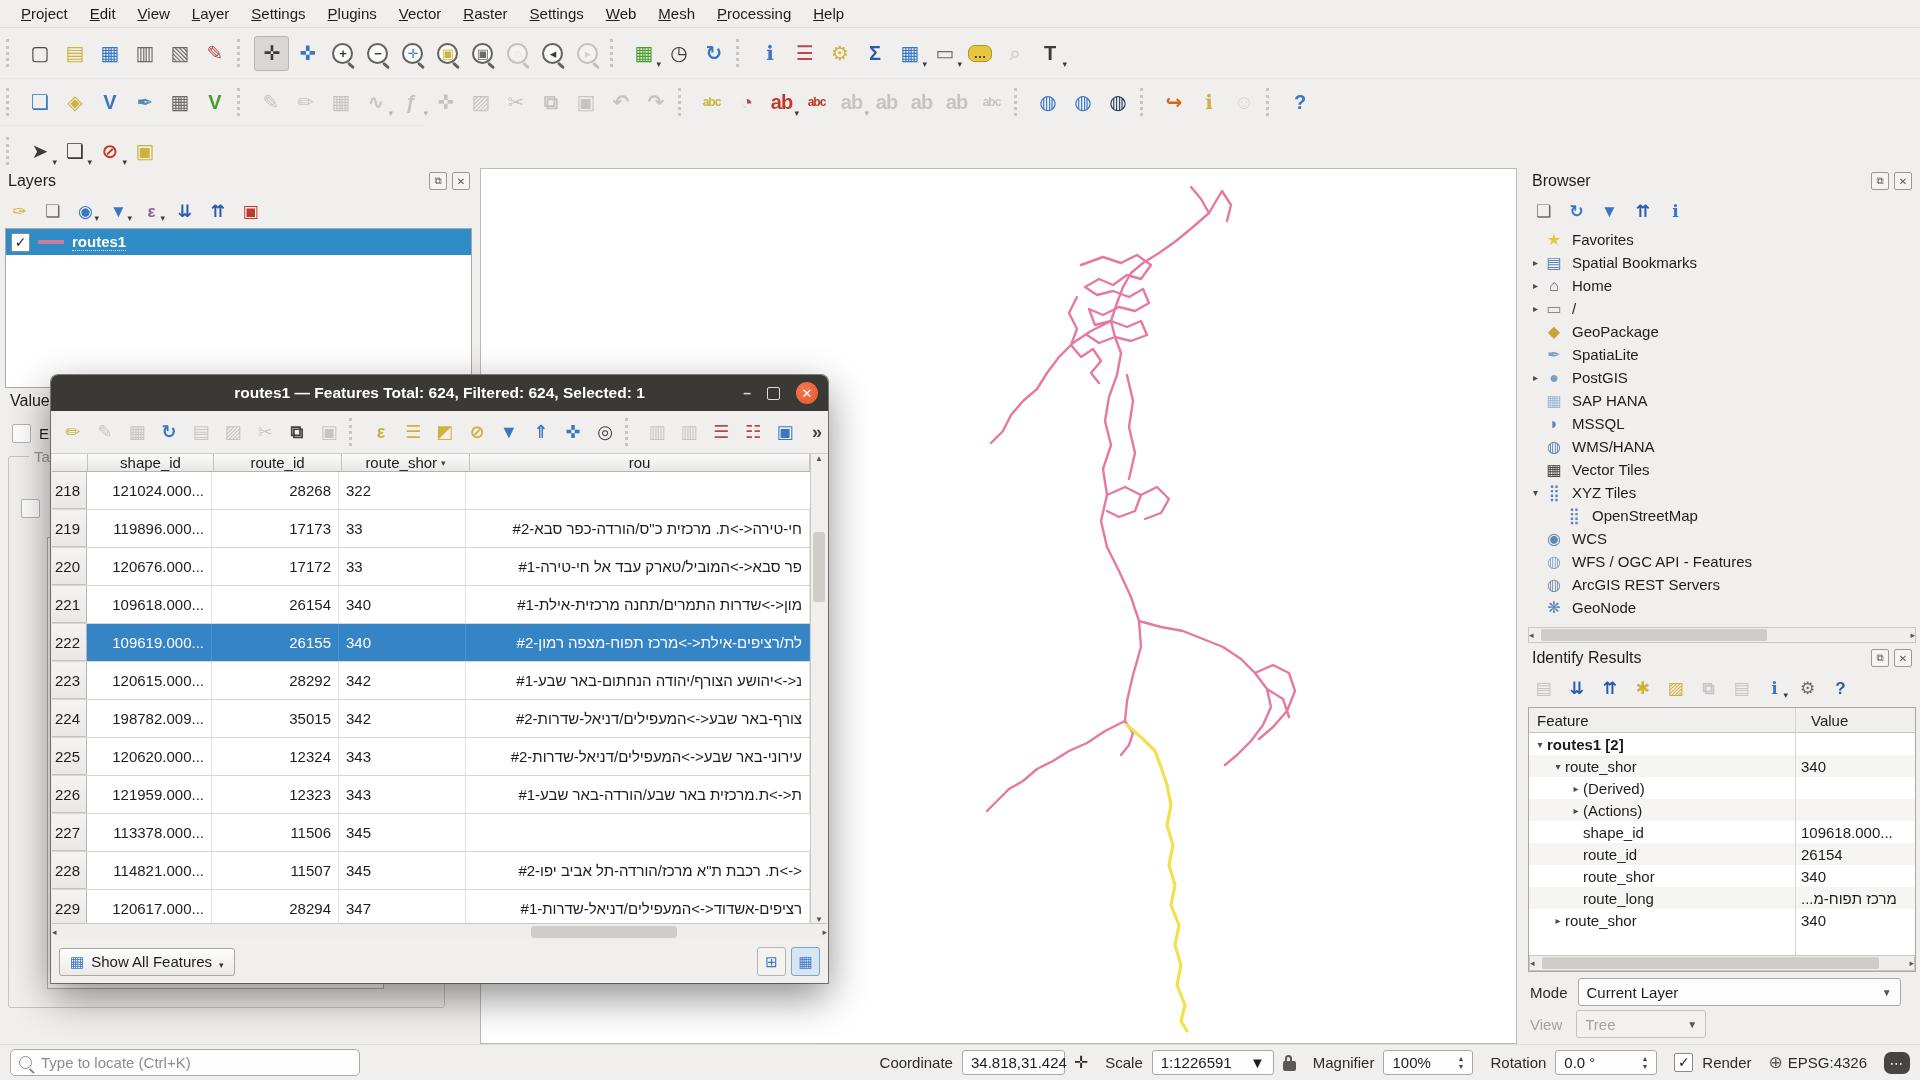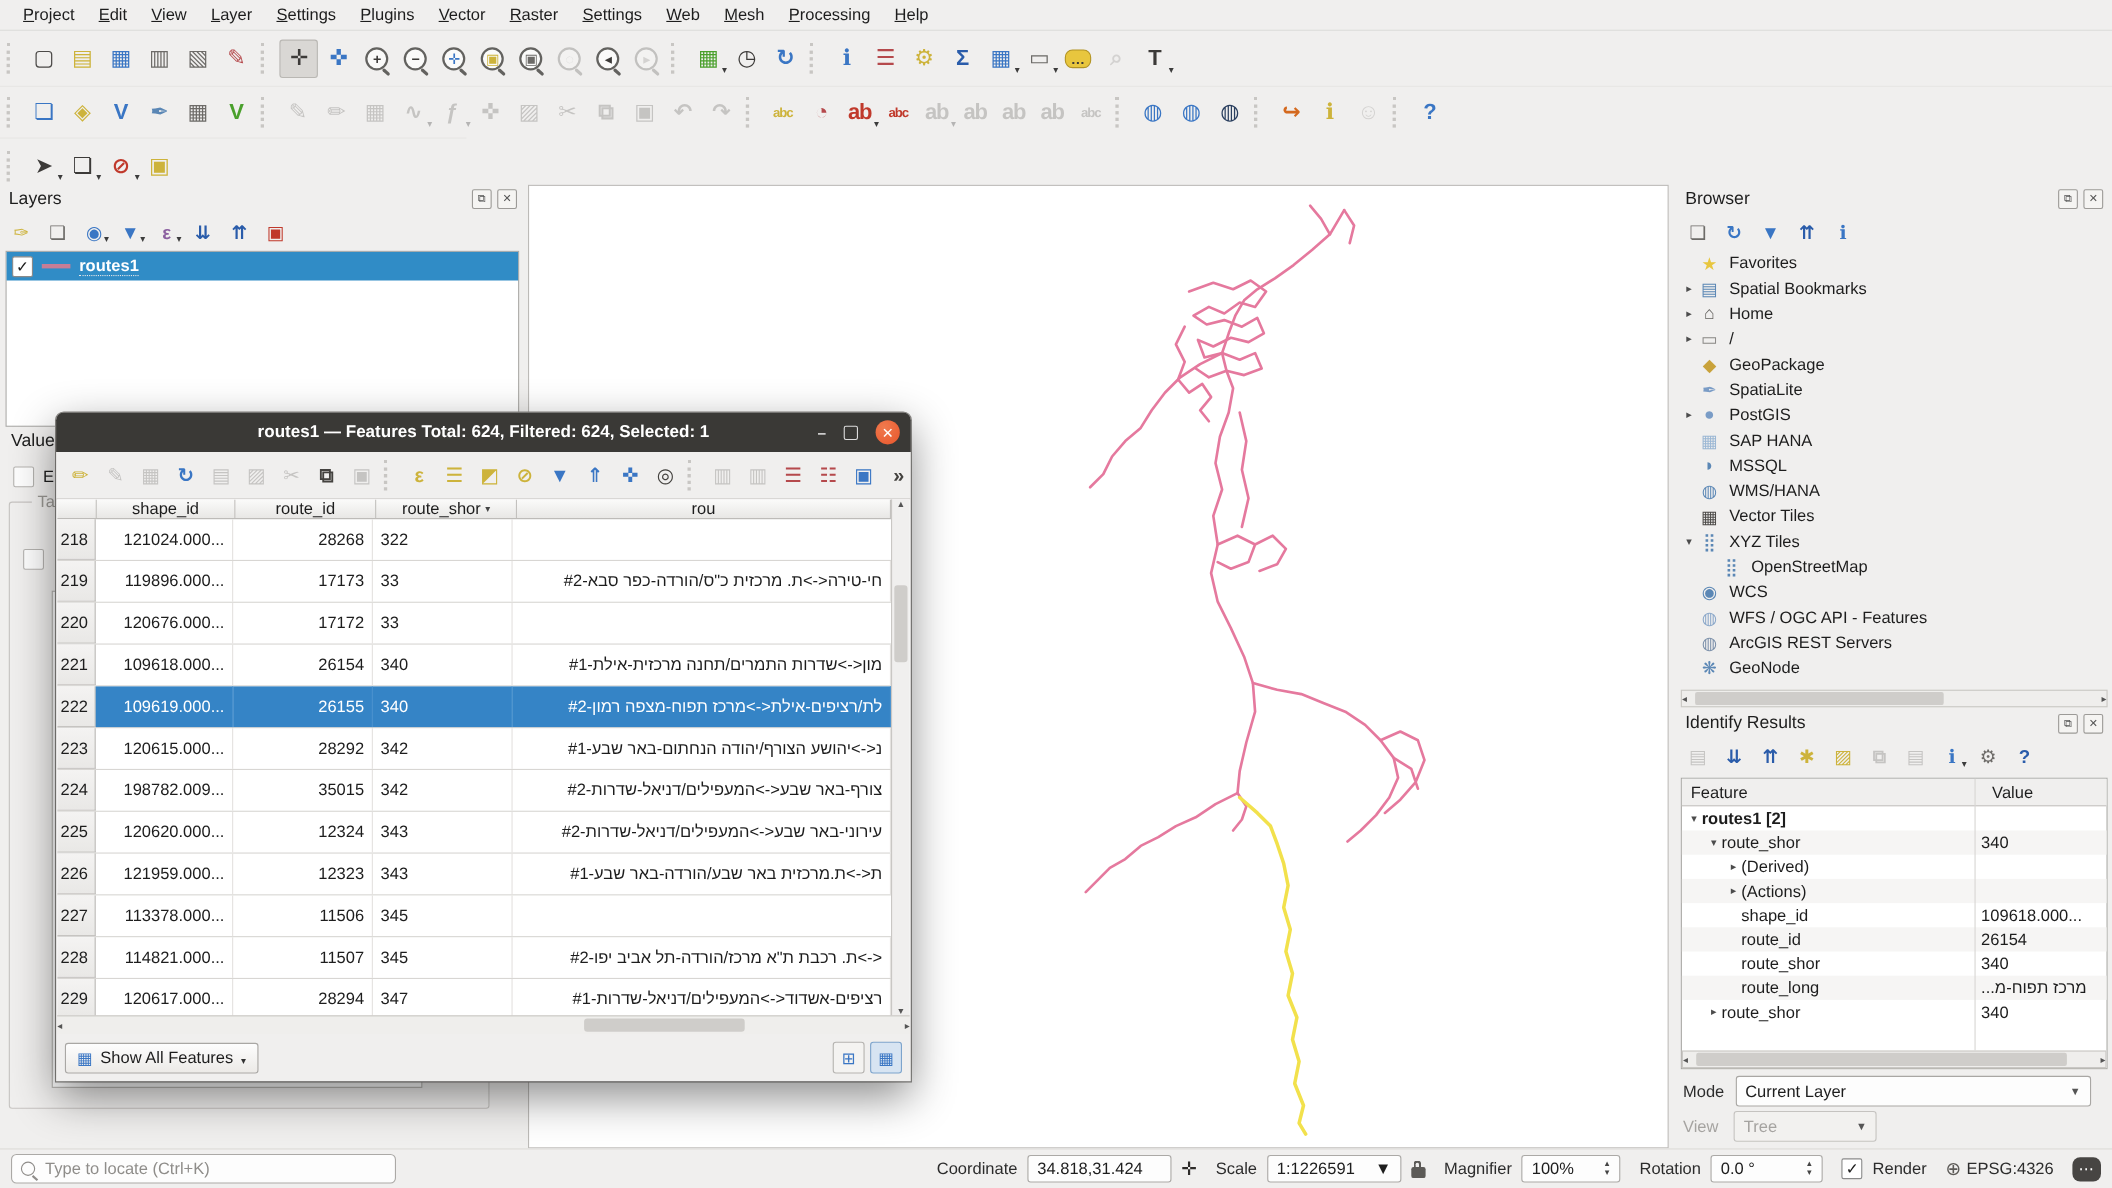--- a/index.html
+++ b/index.html
@@ -814,20 +814,21 @@
             <span class="cell c-a r">119896.000...</span>
             <span class="cell c-b r">17173</span>
             <span class="cell c-c">33</span>
             <span class="cell c-d rtl" dir="rtl">חי-טירה&lt;-&gt;ת. מרכזית כ"ס/הורדה-כפר סבא-#2</span>
           </div>
           <div class="t-row">
             <span class="cell num-cell c-num">220</span>
             <span class="cell c-a r">120676.000...</span>
             <span class="cell c-b r">17172</span>
             <span class="cell c-c">33</span>
+            <span class="cell c-d rtl" dir="rtl">פר סבא&lt;-&gt;המוביל/טארק עבד אל חי-טירה-#1</span>
           </div>
           <div class="t-row">
             <span class="cell num-cell c-num">221</span>
             <span class="cell c-a r">109618.000...</span>
             <span class="cell c-b r">26154</span>
             <span class="cell c-c">340</span>
             <span class="cell c-d rtl" dir="rtl">מון&lt;-&gt;שדרות התמרים/תחנה מרכזית-אילת-#1</span>
           </div>
           <div class="t-row selected">
             <span class="cell num-cell c-num">222</span>
@@ -911,21 +912,21 @@
   </div>
 </div>
 
 <div id="statusbar">
   <div id="locator">
     <span class="mini-mag"></span>
     <input placeholder="Type to locate (Ctrl+K)" style="">
   </div>
   <div id="sb-right">
     <span class="lab">Coordinate</span>
-    <span class="sb-box" style="width:131px">
+    <span class="sb-box" style="width:103px">
       <span>34.818,31.424</span>
     </span>
     <span class="ext-ico">✛</span>
     <span class="lab" style="margin-left:8px">Scale</span>
     <span class="sb-box" style="width:122px;justify-content:space-between">
       <span>1:1226591</span>
       <span class="dd2">▼</span>
     </span>
     <span class="lock"></span>
     <span class="lab" style="margin-left:8px">Magnifier</span>

